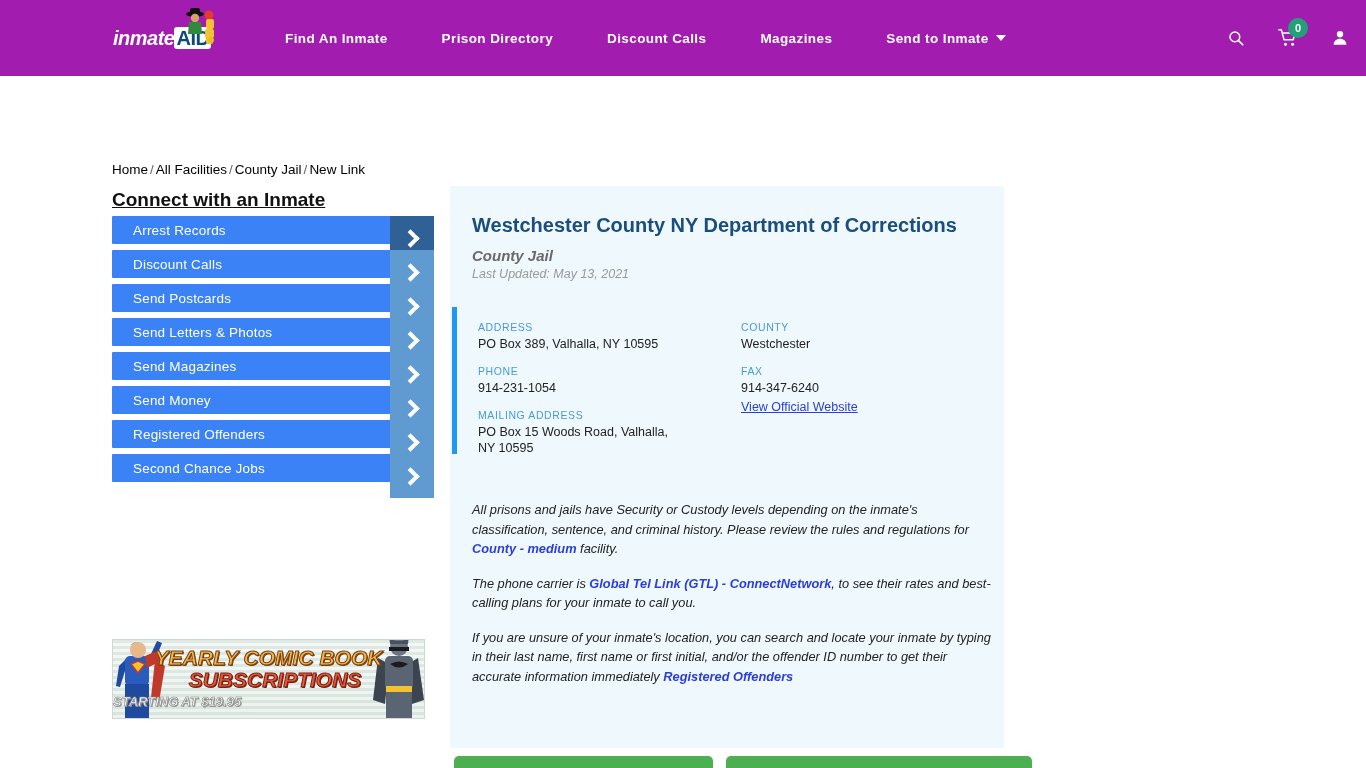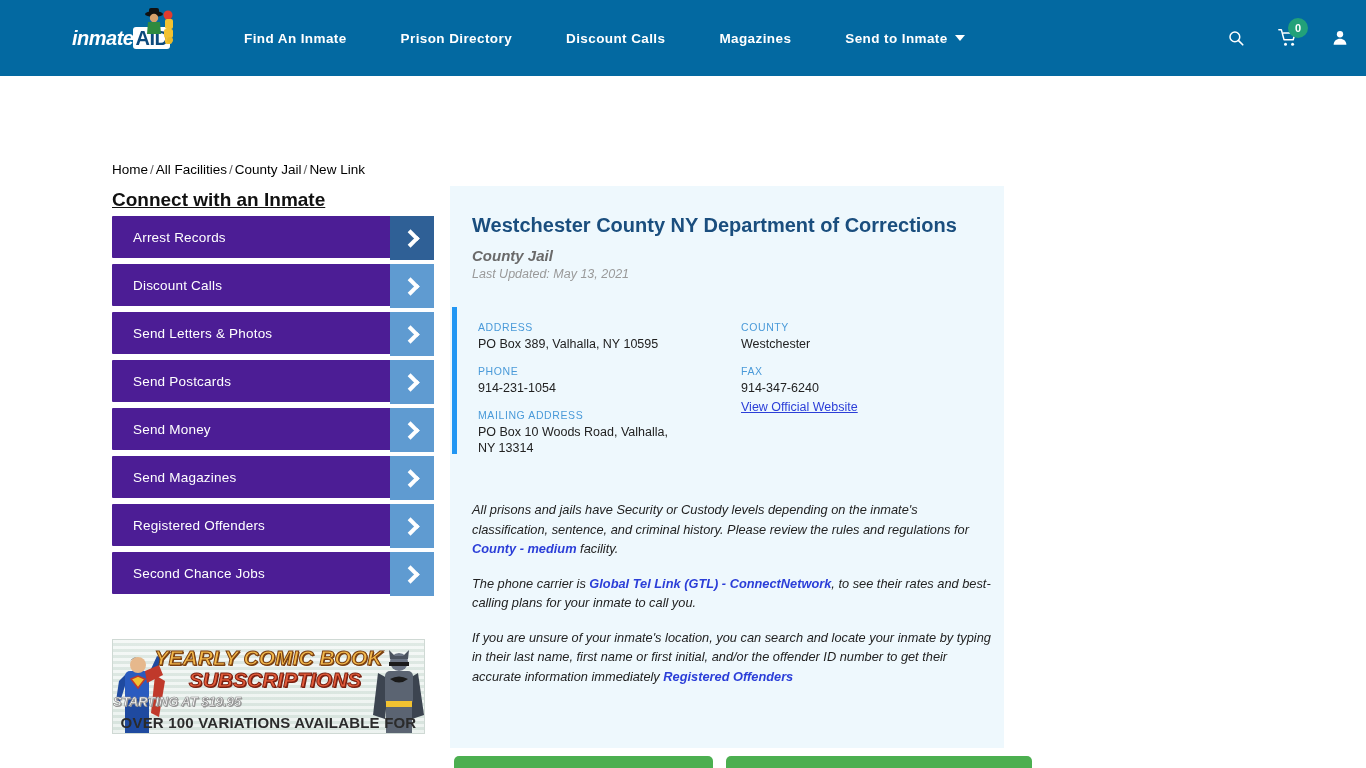--- a/index.html
+++ b/index.html
@@ -8,23 +8,24 @@
     width:1366px; height:768px;
     background:#ffffff;
     font-family:"Liberation Sans", sans-serif;
     overflow:hidden;
     color:#222;
   }
 
   
   .header{
     height:76px; width:100%;
-    background:#0369a1;
+    background:#a21caf;
     display:flex; align-items:center;
     position:relative;
+    padding-left:41px;
   }
   .logo-wrap{
     margin-left:72px; width:120px; height:44px;
     display:flex; align-items:center; position:relative;
   }
   .logo-text{
     font-size:20px; font-weight:bold; color:#ffffff;
     letter-spacing:-0.5px; font-style:italic;
     position:relative; z-index:2;
   }
@@ -93,22 +94,22 @@
     text-decoration:underline;
     font-family:"Liberation Sans", sans-serif;
   }
 
   
   .sidebar{
     position:absolute; left:112px; top:140px;
     width:322px;
   }
   .side-btn{
-    height:42px; margin-bottom:6px;
-    background:#4c1d95;
+    height:28px; margin-bottom:6px;
+    background:#3b82f6;
     display:flex; align-items:center;
     position:relative; cursor:pointer;
     border-radius:1px;
   }
   .side-btn .lbl{
     color:#ffffff; font-size:13.5px;
     padding-left:21px; letter-spacing:0.2px;
   }
   .side-btn .arrowbox{
     position:absolute; right:0; top:0;
@@ -121,21 +122,21 @@
     width:13px; height:13px;
     border-top:4px solid #ffffff;
     border-right:4px solid #ffffff;
     transform:rotate(45deg);
     margin-left:-4px;
   }
 
   
   .ad{
     position:absolute; left:112px; top:563px;
-    width:313px; height:95px;
+    width:313px; height:80px;
     background:#dfe9e4;
     overflow:hidden;
     border:1px solid #cfd9d4;
     cursor:pointer;
   }
   .ad-bg{
     position:absolute; inset:0;
     background:
       repeating-linear-gradient(0deg, rgba(255,255,255,.55) 0 3px, rgba(216,228,222,.55) 3px 6px),
       linear-gradient(180deg,#e8f0ec,#d6e3dd);
@@ -328,39 +329,39 @@
           <span class="chev"></span>
         </span>
     </div>
     <div class="side-btn">
       <span class="lbl">Discount Calls</span>
       <span class="arrowbox">
           <span class="chev"></span>
         </span>
     </div>
     <div class="side-btn">
+      <span class="lbl">Send Postcards</span>
+      <span class="arrowbox">
+          <span class="chev"></span>
+        </span>
+    </div>
+    <div class="side-btn">
       <span class="lbl">Send Letters &amp; Photos</span>
       <span class="arrowbox">
           <span class="chev"></span>
         </span>
     </div>
     <div class="side-btn">
-      <span class="lbl">Send Postcards</span>
+      <span class="lbl">Send Magazines</span>
       <span class="arrowbox">
           <span class="chev"></span>
         </span>
     </div>
     <div class="side-btn">
       <span class="lbl">Send Money</span>
-      <span class="arrowbox">
-          <span class="chev"></span>
-        </span>
-    </div>
-    <div class="side-btn">
-      <span class="lbl">Send Magazines</span>
       <span class="arrowbox">
           <span class="chev"></span>
         </span>
     </div>
     <div class="side-btn">
       <span class="lbl">Registered Offenders</span>
       <span class="arrowbox">
           <span class="chev"></span>
         </span>
     </div>
@@ -409,21 +410,21 @@
 
     <div class="info-block">
       <div class="info-accent"></div>
       <div class="info-grid">
         <div class="info-col">
           <div class="info-label">ADDRESS</div>
           <div class="info-value">PO Box 389, Valhalla, NY 10595</div>
           <div class="info-label">PHONE</div>
           <div class="info-value">914-231-1054</div>
           <div class="info-label">MAILING ADDRESS</div>
-          <div class="info-value" style="max-width:200px">PO Box 10 Woods Road, Valhalla, NY 13314</div>
+          <div class="info-value" style="max-width:200px">PO Box 15 Woods Road, Valhalla, NY 10595</div>
         </div>
         <div class="info-col">
           <div class="info-label">COUNTY</div>
           <div class="info-value">Westchester</div>
           <div class="info-label">FAX</div>
           <div class="info-value">914-347-6240</div>
           <a class="info-link" href="#">View Official Website</a>
         </div>
       </div>
     </div>

